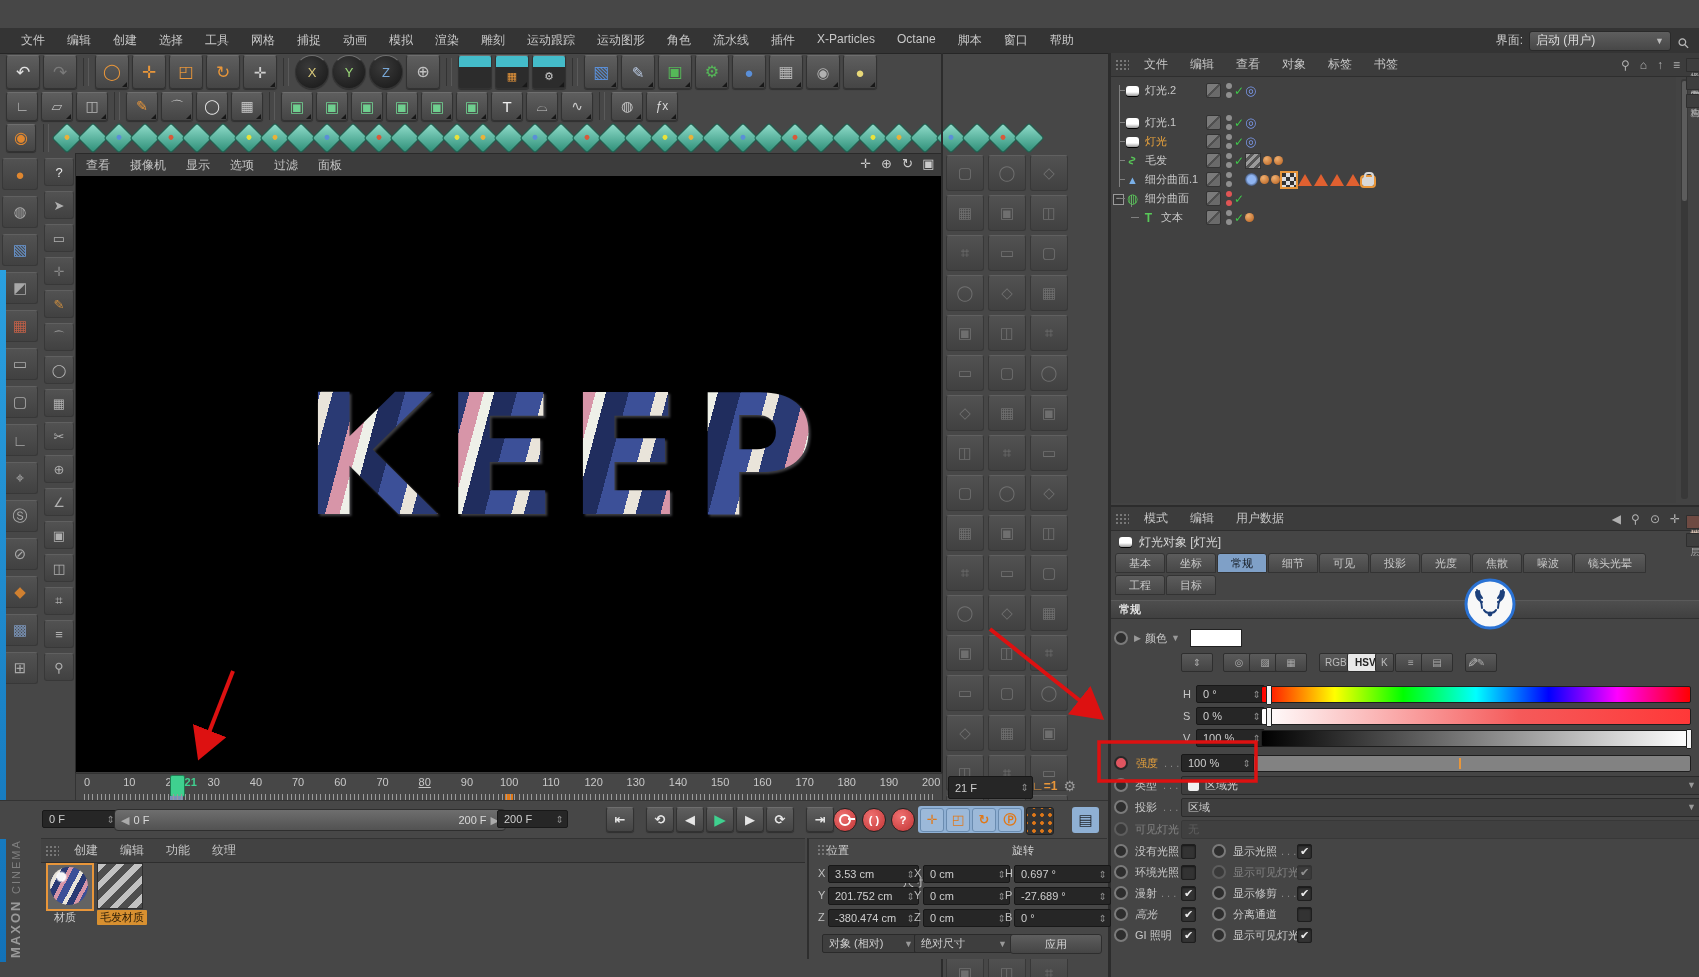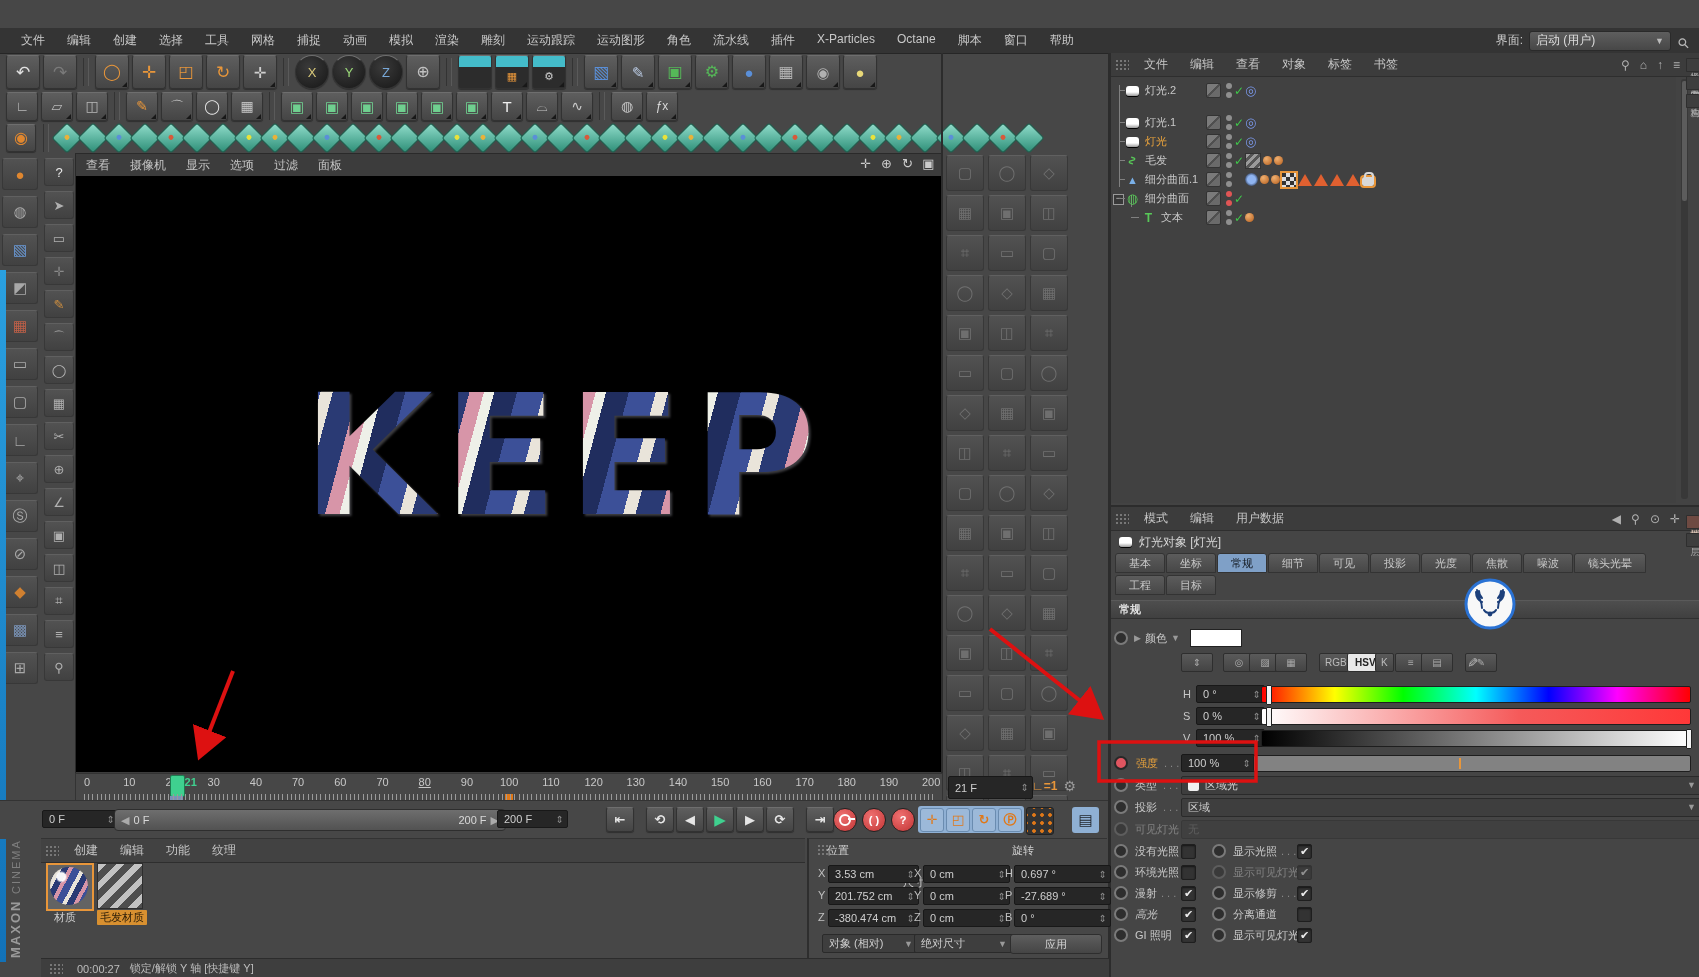--- a/index.html
+++ b/index.html
@@ -1275,25 +1275,20 @@
         <span>对象 (相对)</span>
         <span class="arr">▼</span>
       </div>
       <div class="ddfield cdrop" style="left: 105px; top: 95px; width: 86px;">
         <span>绝对尺寸</span>
         <span class="arr">▼</span>
       </div>
       <div class="applybtn" style="left: 201px; top: 95px; width: 90px;">应用</div>
     </div>
 
-  <div class="statusbar">
-    <span class="handle"></span>
-    <span>00:00:27</span>
-    <span>锁定/解锁 Y 轴 [快捷键 Y]</span>
-  </div>
 
   <svg class="deer" viewBox="0 0 52 52">
     <circle cx="26" cy="26" r="24" fill="#f8f8f8" stroke="#2a72d4" stroke-width="3"></circle>
     <g stroke="#1c3f7a" stroke-width="2" fill="none" stroke-linecap="round">
       <path d="M18 30 C18 22 14 20 13 12 M18 24 C14 22 12 18 12 14 M18 20 C16 18 15 16 15 13"></path>
       <path d="M34 30 C34 22 38 20 39 12 M34 24 C38 22 40 18 40 14 M34 20 C36 18 37 16 37 13"></path>
       <path d="M20 32 C22 36 30 36 32 32"></path>
     </g>
     <circle cx="26" cy="36" r="2.4" fill="#1c3f7a"></circle>
   </svg>

